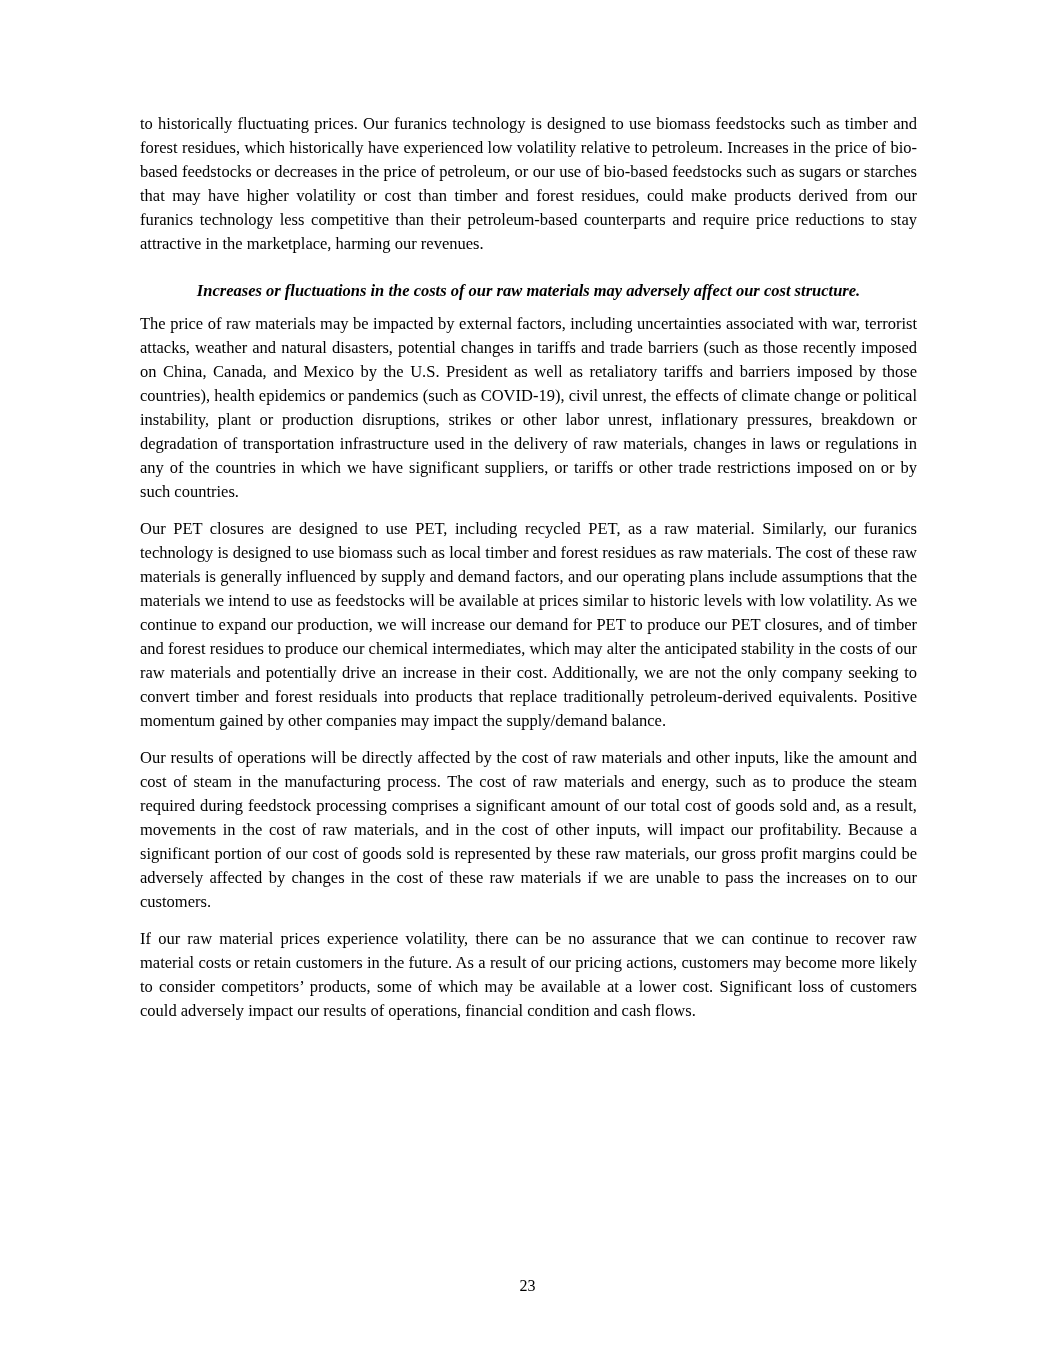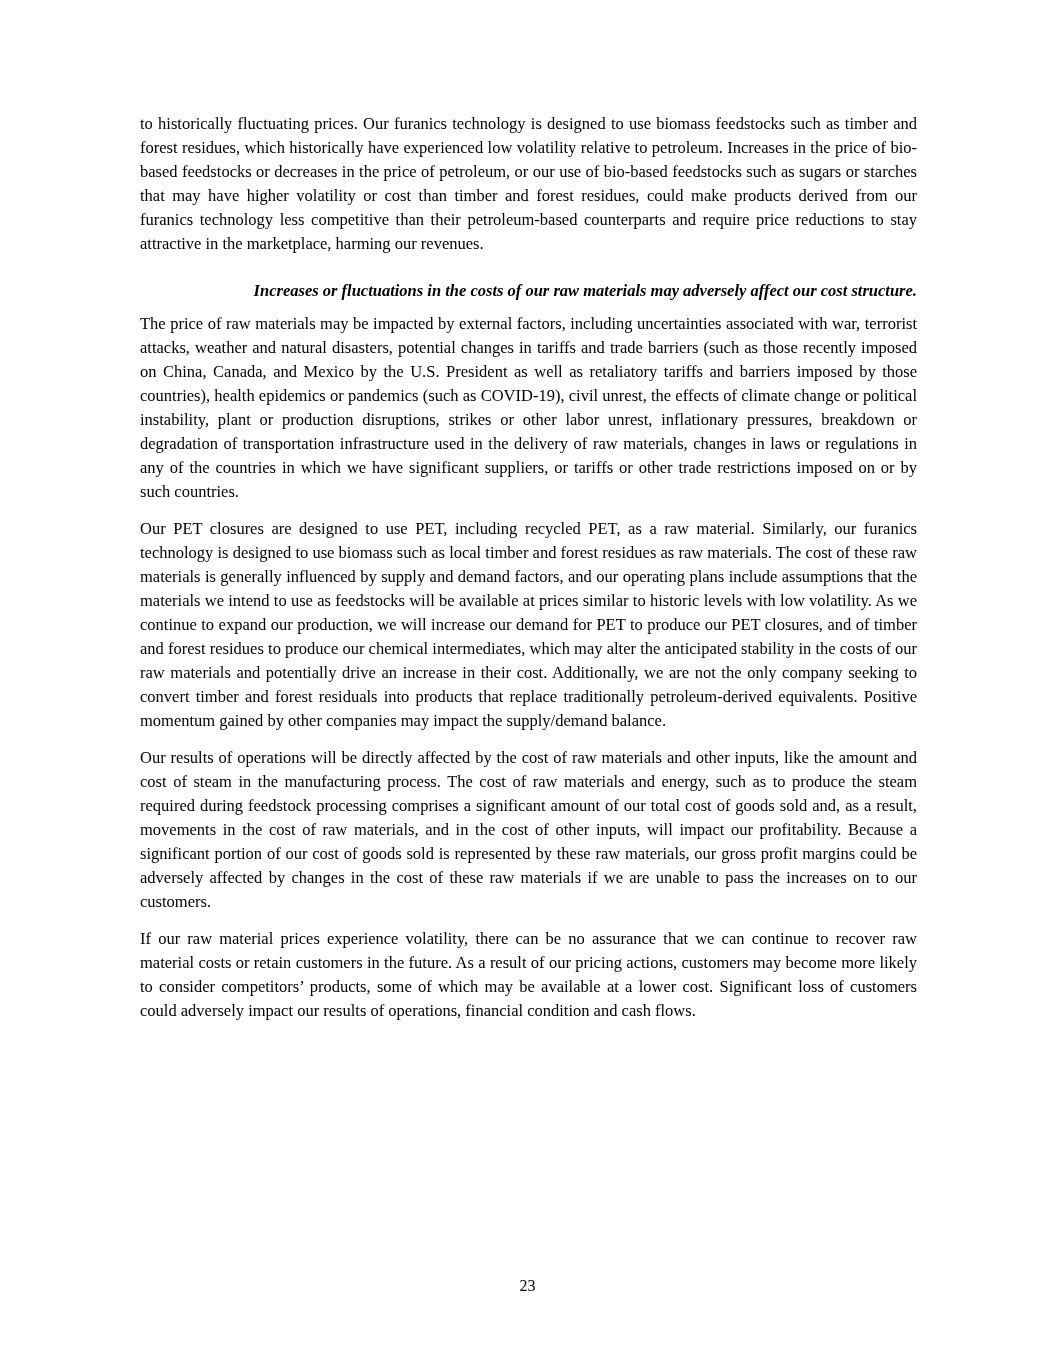--- a/index.html
+++ b/index.html
@@ -24,21 +24,21 @@
   }
   .content p {
     font-size: 16.5px;
     line-height: 24px;
     text-align: justify;
     margin: 0 0 13px 0;
   }
   .content p.heading {
     font-weight: bold;
     font-style: italic;
-    text-align: right;
+    text-align: center;
     margin: 23px 0 9px 0;
   }
   .page-number {
     position: absolute;
     top: 1276px;
     left: 0;
     width: 100%;
     text-align: center;
     font-size: 16px;
     line-height: 20px;

